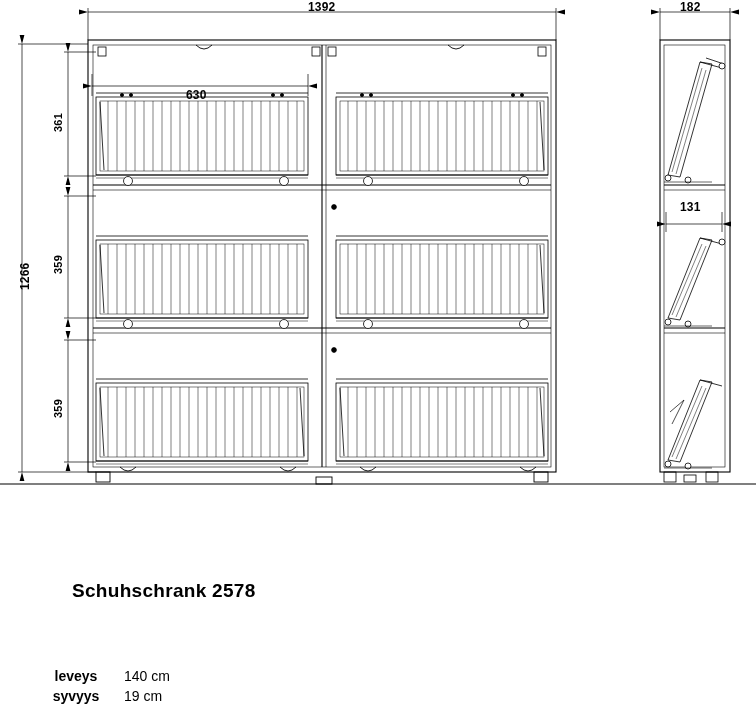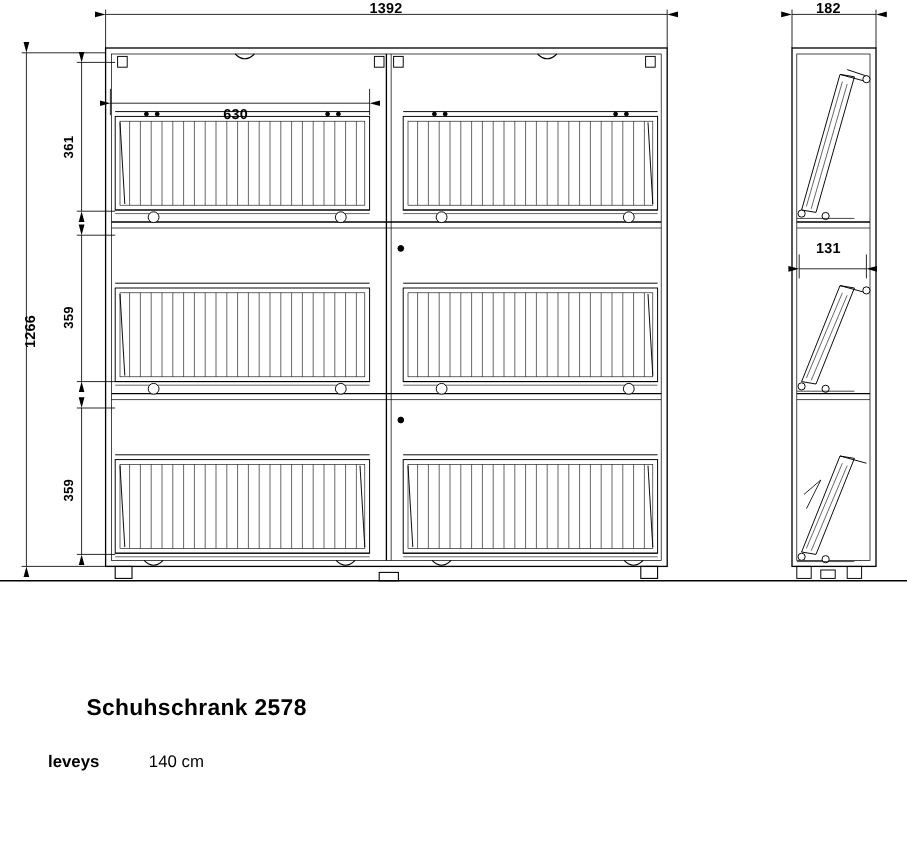--- a/index.html
+++ b/index.html
@@ -60,23 +60,24 @@
     top: 626px;
     font-size: 14px;
   }
   .spec-row {
     display: flex;
     align-items: baseline;
     height: 20px;
   }
   .spec-label {
     width: 72px;
-    text-align: left;
+    text-align: center;
     font-weight: bold;
     padding-right: 12px;
+    margin-top: 42px;
   }
   .spec-value {
     width: 80px;
     text-align: left;
     font-weight: normal;
   }
 </style>
 </head>
 <body>
 
@@ -454,15 +455,19 @@
 
   <div class="title-block">
     <div class="title-text">Schuhschrank 2578</div>
   </div>
 
   <div class="spec-table">
     <div class="spec-row">
       <div class="spec-label">leveys</div>
       <div class="spec-value">140 cm</div>
     </div>
+    <div class="spec-row">
+      <div class="spec-label">syvyys</div>
+      <div class="spec-value">19 cm</div>
+    </div>
   </div>
 
 </div>
 
 </body></html>

